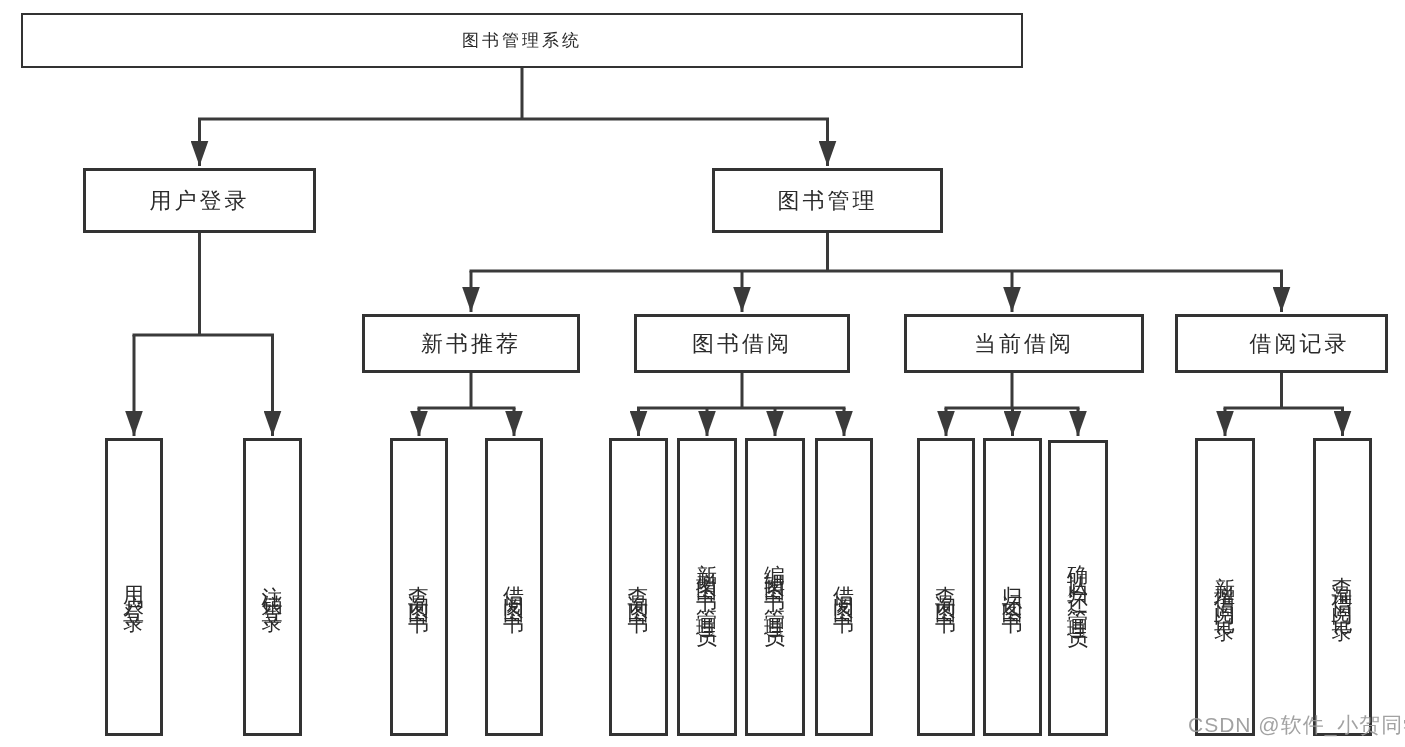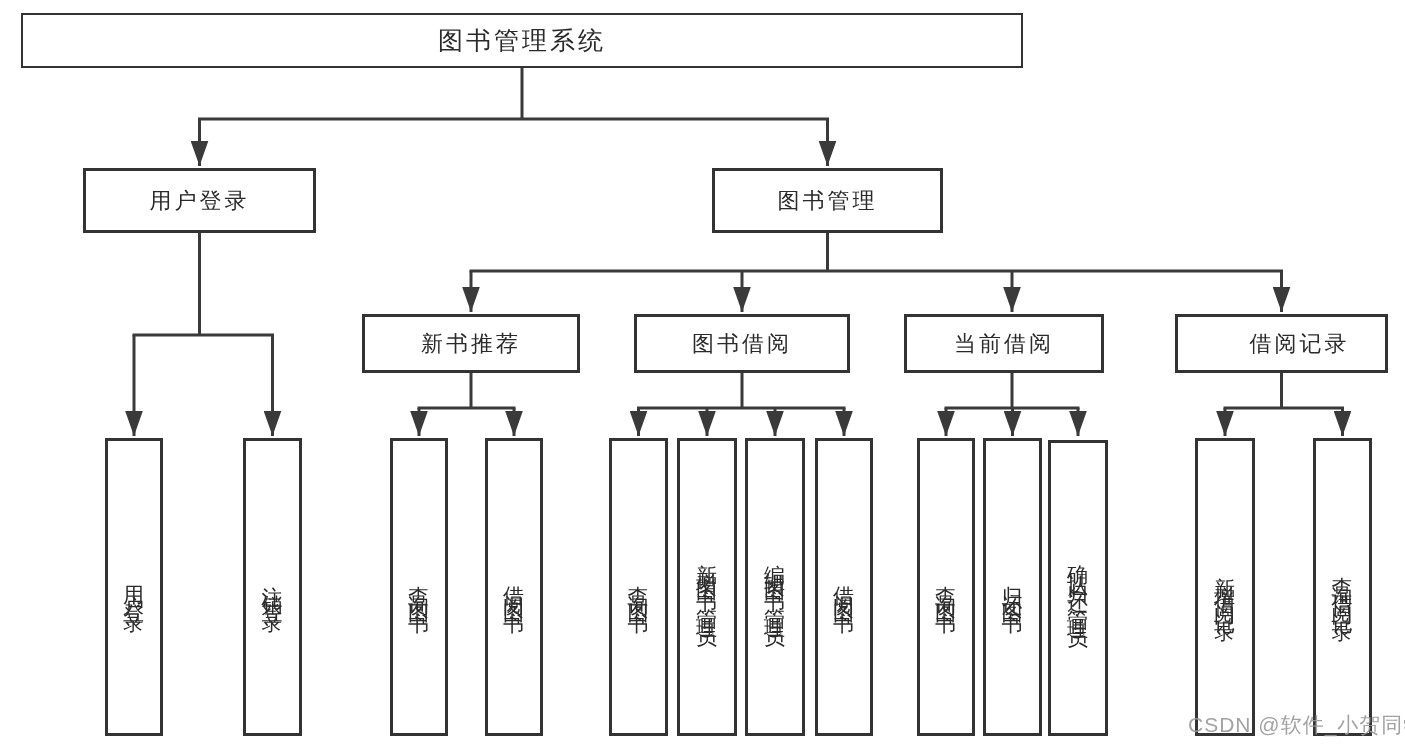--- a/index.html
+++ b/index.html
@@ -23,21 +23,21 @@
     border: 3px solid #333333;
     box-sizing: border-box;
     display: flex;
     align-items: center;
     justify-content: center;
     color: #2a2a2a;
     z-index: 2;
   }
   .node.root {
     border-width: 2px;
-    font-size: 25px;
+    font-size: 17px;
     letter-spacing: 3px;
   }
   .node.branch {
     font-size: 22px;
     letter-spacing: 3px;
   }
   .node.leaf { }
   .leaf .vtext {
     writing-mode: vertical-rl;
     text-orientation: mixed;
@@ -115,21 +115,21 @@
   <div class="node branch" style="left:362px; top:314px; width:218px; height:59px;">
     <span>新书推荐</span>
   </div>
 
   <div class="node branch" style="left:712px; top:168px; width:231px; height:65px;">
     <span>图书管理</span>
   </div>
   <div class="node branch" style="left:634px; top:314px; width:216px; height:59px;">
     <span>图书借阅</span>
   </div>
-  <div class="node branch" style="left:904px; top:314px; width:200px; height:59px;">
+  <div class="node branch" style="left:904px; top:314px; width:240px; height:59px;">
     <span>当前借阅</span>
   </div>
   <div class="node branch" style="left:1175px; top:314px; width:213px; height:59px;padding-left:36px;">
     <span>借阅记录</span>
   </div>
 
   <div class="node leaf" style="left:105px; top:438px; width:58px; height:298px;">
     <span class="vtext">用户登录</span>
   </div>
   <div class="node leaf" style="left:243px; top:438px; width:59px; height:298px;">

